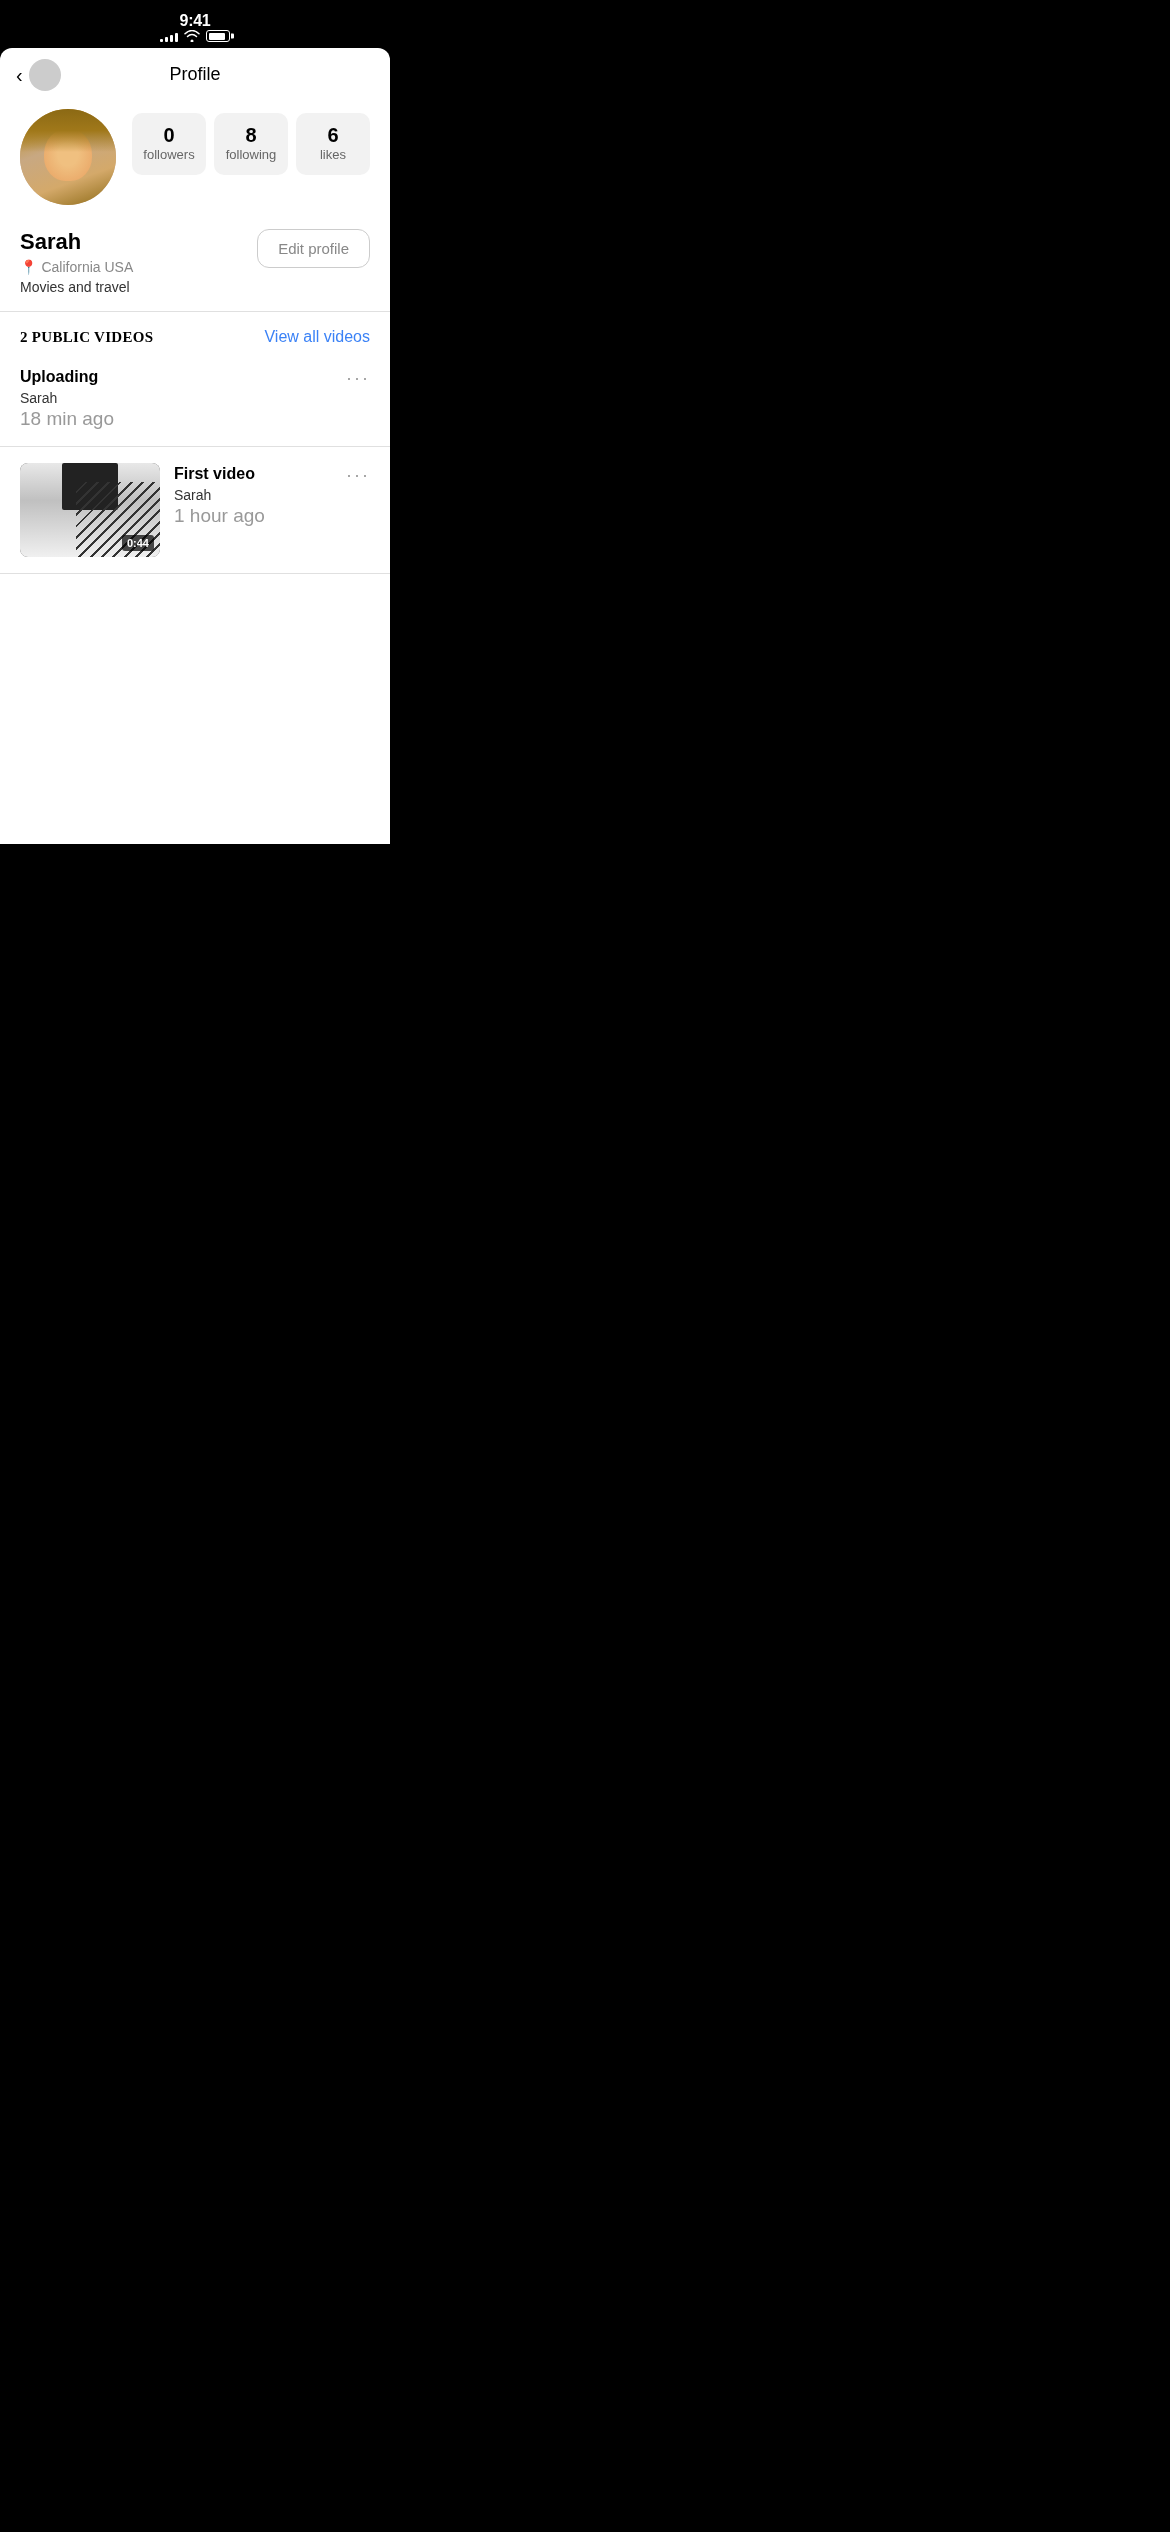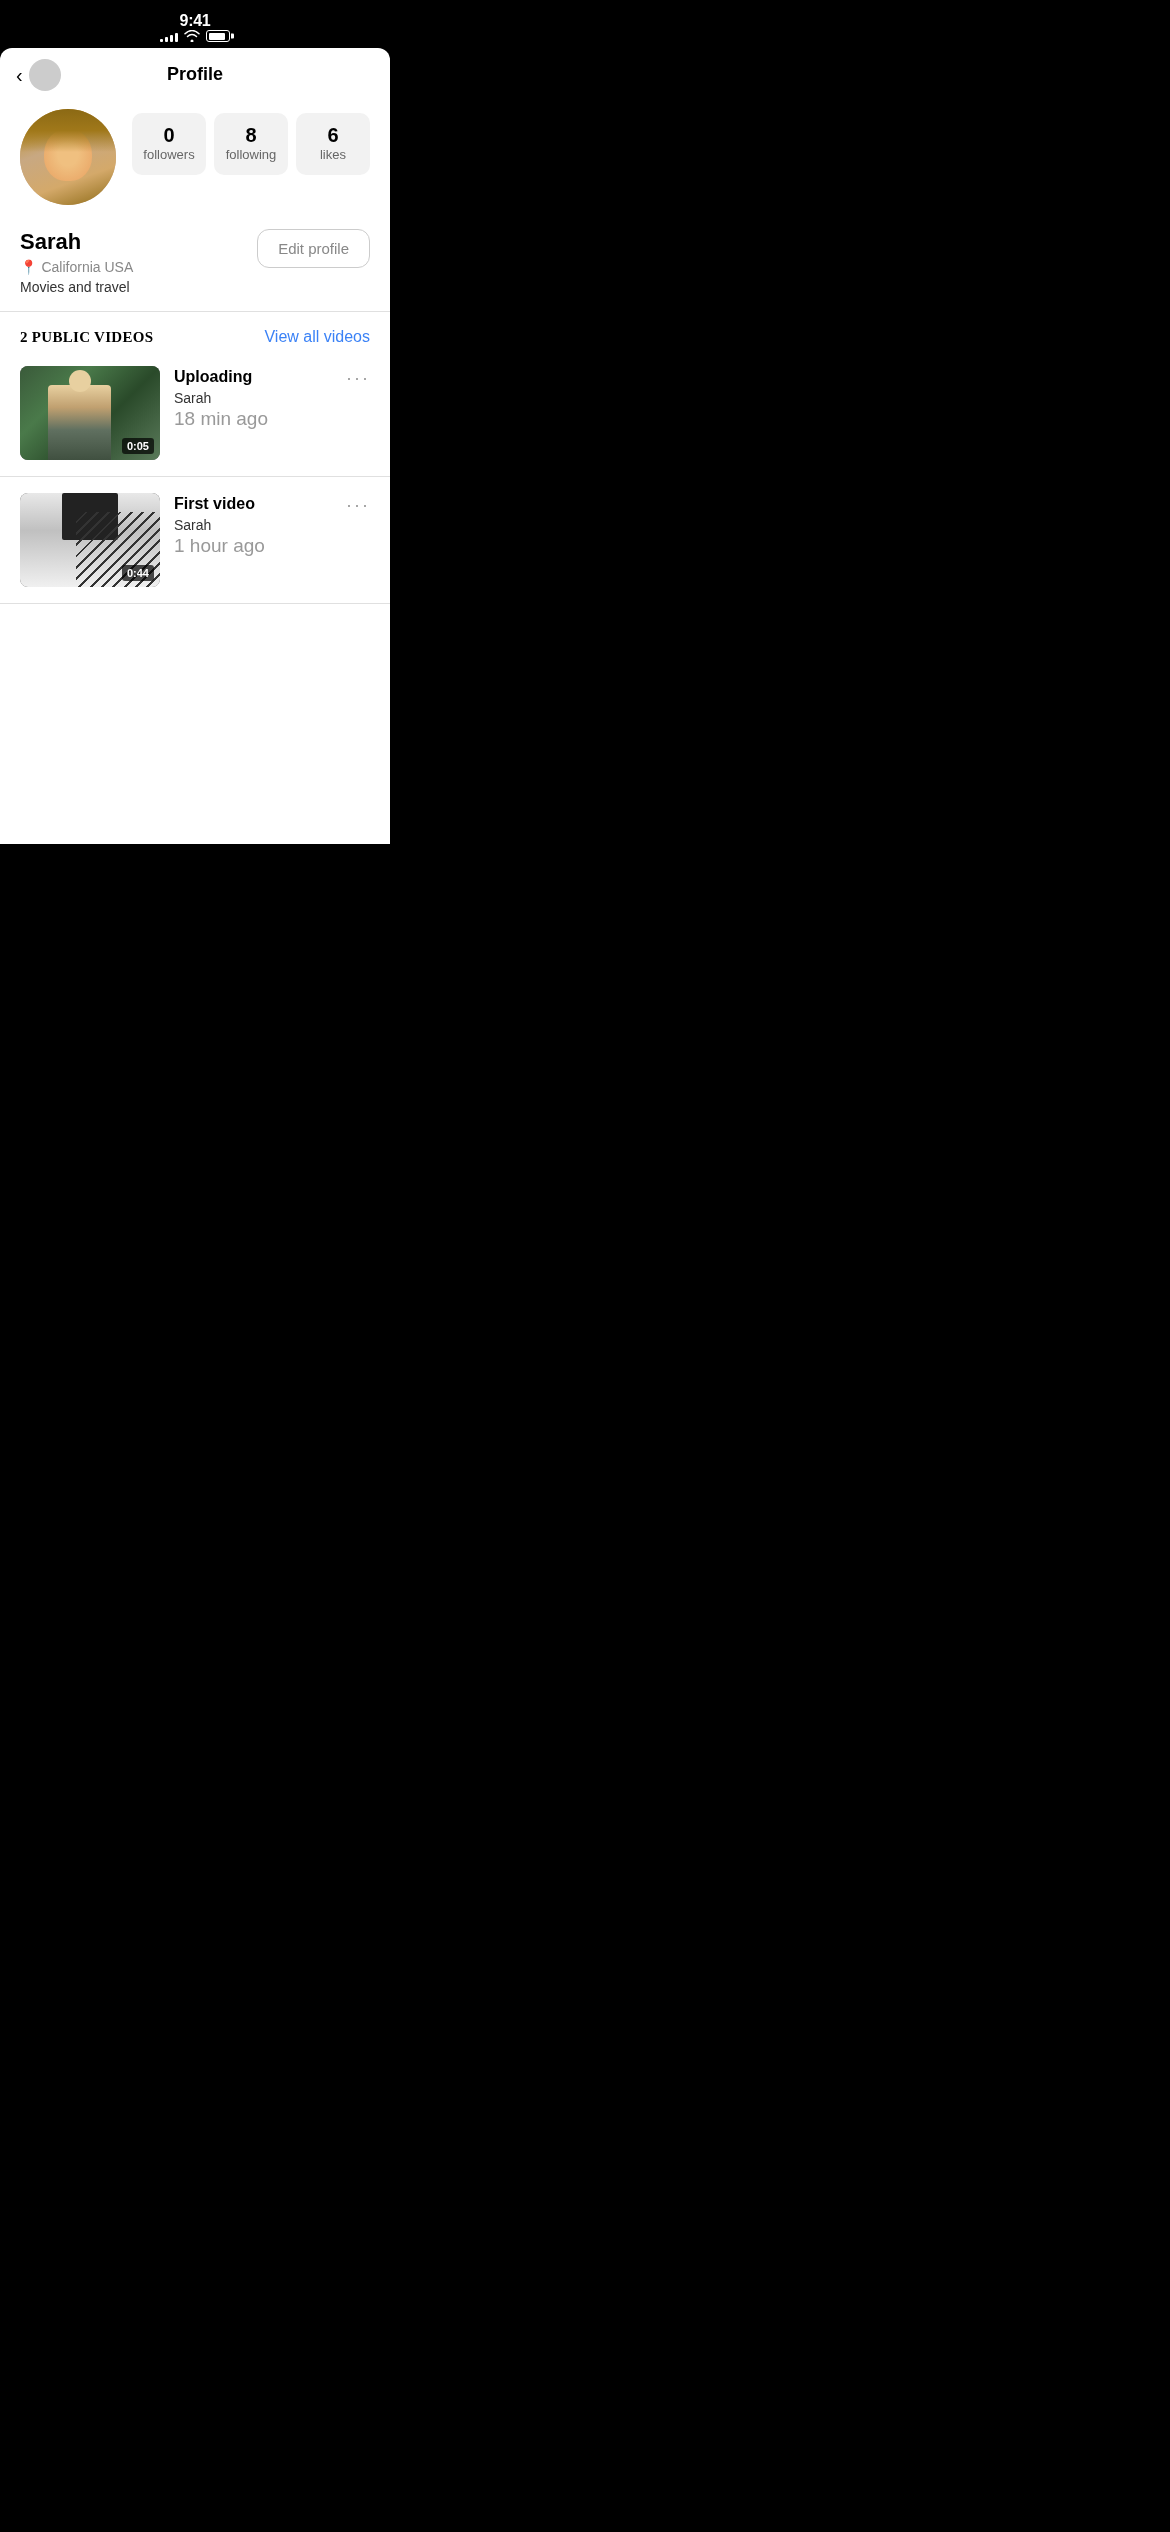--- a/index.html
+++ b/index.html
@@ -104,21 +104,21 @@
       line-height: 1;
     }
     .back-avatar {
       width: 32px;
       height: 32px;
       border-radius: 50%;
       background: #ccc;
     }
     .nav-title {
       font-size: 18px;
-      font-weight: 700;
+      font-weight: 400;
       color: #000;
     }
 
     
     .profile-section {
       padding: 8px 20px 16px;
       display: flex;
       align-items: flex-start;
       gap: 16px;
     }
@@ -449,26 +449,20 @@
   </div>
 
   <div class="divider"></div>
 
   <div class="videos-header">
     <span class="videos-title">2 PUBLIC VIDEOS</span>
     <span class="view-all-btn">View all videos</span>
   </div>
 
   <div class="video-item">
-    <div class="video-thumbnail">
-      <div class="thumb-bg-1">
-        <div class="thumb-person"></div>
-      </div>
-      <span class="video-duration">0:05</span>
-    </div>
     <div class="video-info">
       <div class="video-title">Uploading</div>
       <div class="video-author">Sarah</div>
       <div class="video-time">18 min ago</div>
     </div>
     <span class="video-more">···</span>
   </div>
 
   <div class="divider"></div>
 

